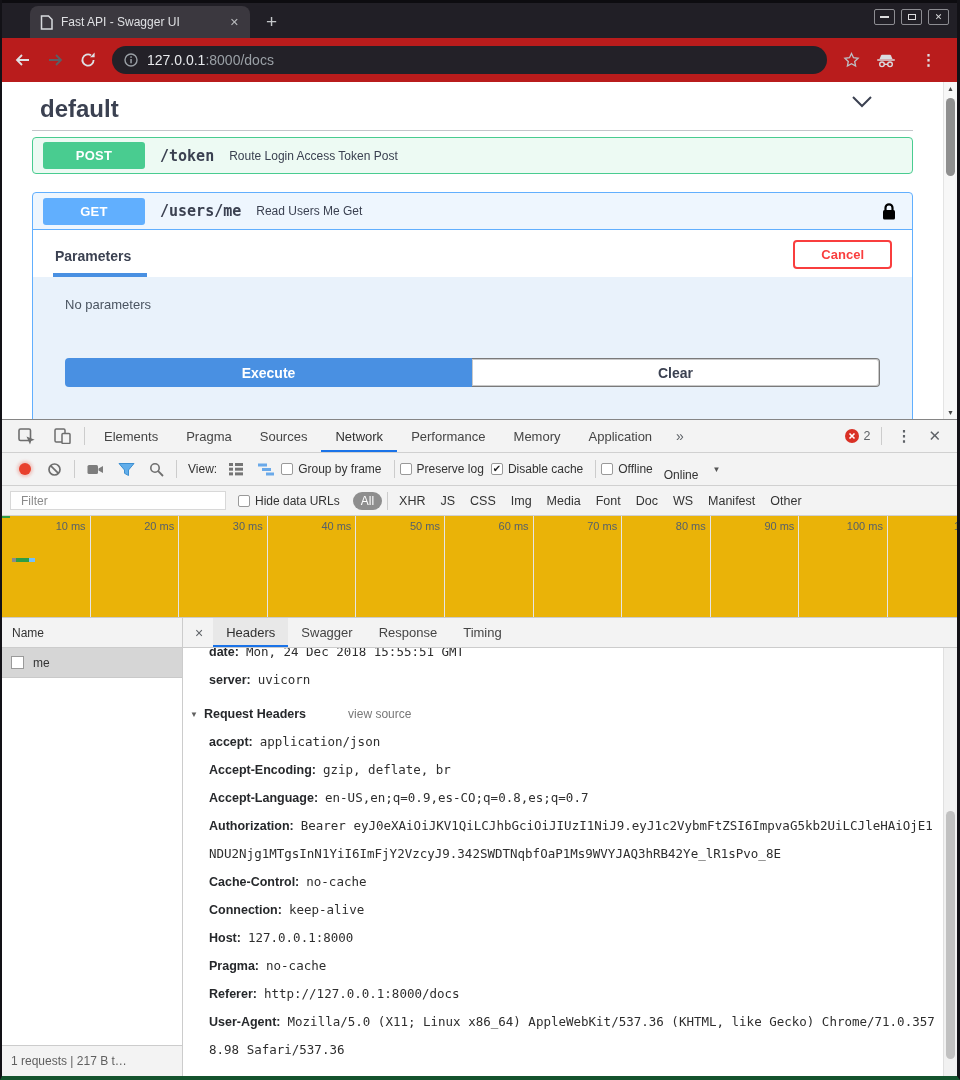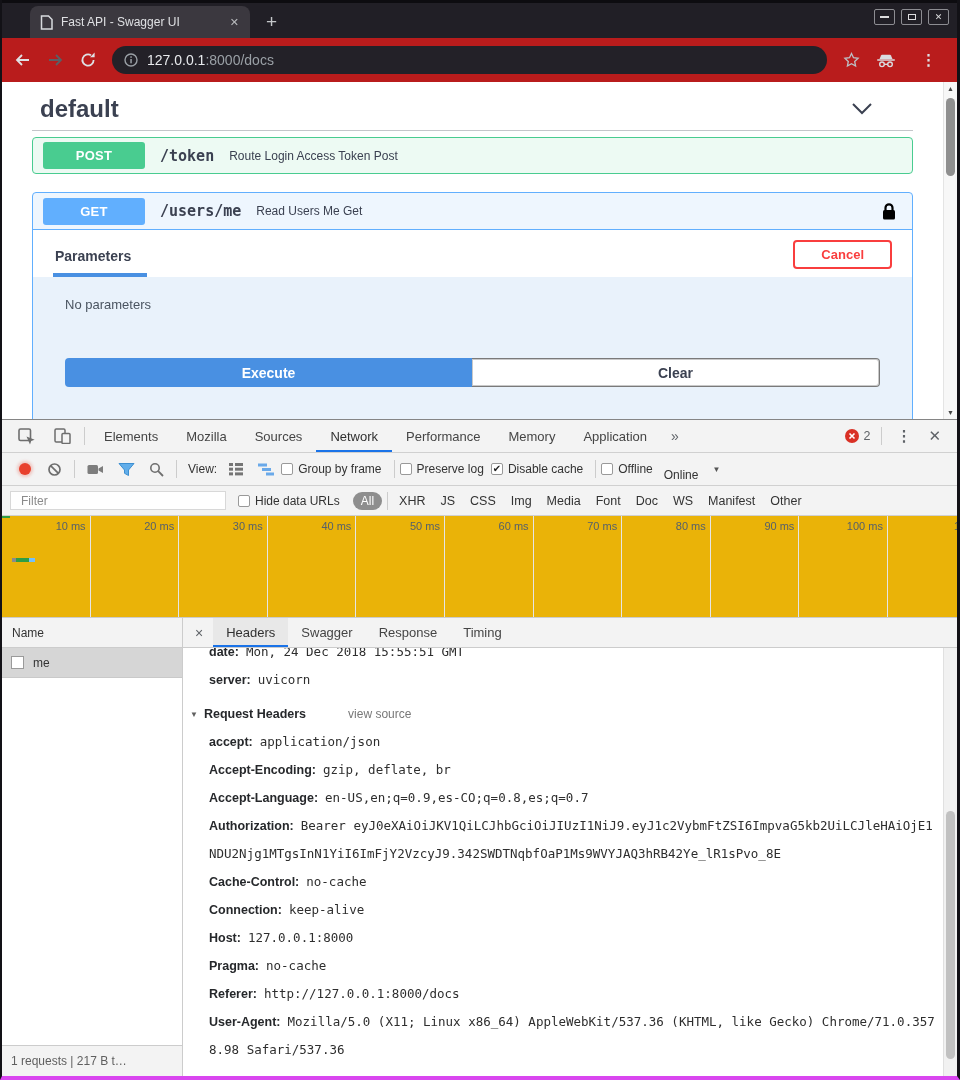--- a/index.html
+++ b/index.html
@@ -1,19 +1,19 @@
 <!DOCTYPE html>
 <html><head>
 <meta charset="utf-8">
 <style>
   * { margin:0; padding:0; box-sizing:border-box; }
   html,body { width:960px; height:1080px; }
   body { font-family:"Liberation Sans",sans-serif; background:#17161a; overflow:hidden; }
   .window { width:960px; height:1080px; display:flex; flex-direction:column;
-            border-left:2px solid #121116; border-right:3px solid #121116; border-bottom:4px solid #d946ef;
+            border-left:2px solid #121116; border-right:3px solid #121116; border-bottom:4px solid #14532d;
             background:#fff; }
 
   
   .tabstrip { flex:0 0 38px; background:#211f26; border-top:3px solid #0d0c10; display:flex;
               align-items:flex-end; padding-left:28px; position:relative; }
   .tab { width:220px; height:32px; background:#3b383f; border-radius:8px 8px 0 0; display:flex;
          align-items:center; padding:0 8px 0 10px; gap:8px; }
   .tab-title { color:#dfe0e3; font-size:12px; flex:1; white-space:nowrap; overflow:hidden; }
   .tab-close { color:#b9bbbe; font-size:11px; padding:0 3px; }
   .newtab { color:#c4c6c9; font-size:19px; margin:0 0 7px 16px; line-height:1; }
@@ -25,21 +25,21 @@
   .toolbar { flex:0 0 44px; background:#b91c1c; display:flex; align-items:center; padding:7px 12px; gap:16px; }
   .navbtn { display:flex; align-items:center; }
   .urlbar { flex:1; height:28px; background:#232128; border-radius:14px; display:flex; align-items:center;
             padding:0 12px; gap:9px; font-size:14px; }
   .url-host { color:#e8eaed; }
   .url-dim { color:#9aa0a6; }
 
   
   .page { flex:0 0 337px; position:relative; background:#fff; overflow:hidden; }
   .page-inner { position:absolute; top:0; left:0; right:14px; bottom:0; overflow:hidden; }
-  .sw-head { display:flex; align-items:center; padding:13px 14px 7px 38px; }
+  .sw-head { display:flex; align-items:flex-start; padding:13px 14px 7px 38px; }
   .sw-title { font-size:24px; font-weight:bold; color:#3b4151; flex:1; }
   .sw-divider { border-bottom:1px solid rgba(59,65,81,.3); margin:0 30px; }
   .opblock { margin:6px 30px 0; border-radius:4px; }
   .opblock.post { border:1px solid #49cc90; background:#edfaf3; height:37px; }
   .opblock.get  { border:1px solid #61affe; background:#eef6fe; height:262px; margin-top:18px;
                   display:flex; flex-direction:column; }
   .opblock-head { display:flex; align-items:center; padding:4px 10px; gap:15px; }
   .opblock.get .opblock-head { border-bottom:1px solid #61affe; flex:0 0 37px; }
   .method-badge { width:102px; height:27px; border-radius:3px; color:#fff; font-weight:bold; font-size:13px;
                   display:flex; align-items:center; justify-content:center; letter-spacing:.3px; border:none; }
@@ -273,21 +273,21 @@
           </svg>
       </span>
       <span class="dt-icnbtn">
         <svg width="18" height="16" viewBox="0 0 18 16">
             <rect x="2" y="1" width="10" height="13" rx="1.2" fill="none" stroke="#6e6e6e" stroke-width="1.5"></rect>
             <rect x="9" y="5.5" width="8" height="10" rx="1" fill="#f3f3f3" stroke="#6e6e6e" stroke-width="1.5"></rect>
           </svg>
       </span>
       <span class="dt-vdiv"></span>
       <span class="dt-tab">Elements</span>
-      <span class="dt-tab">Mozilla</span>
+      <span class="dt-tab">Pragma</span>
       <span class="dt-tab">Sources</span>
       <span class="dt-tab active">Network</span>
       <span class="dt-tab">Performance</span>
       <span class="dt-tab">Memory</span>
       <span class="dt-tab">Application</span>
       <span class="more-tabs">»</span>
       <span class="tb-right">
         <span class="err-badge">
           <svg width="14" height="14" viewBox="0 0 14 14">
               <circle cx="7" cy="7" r="7" fill="#d93025"></circle>

